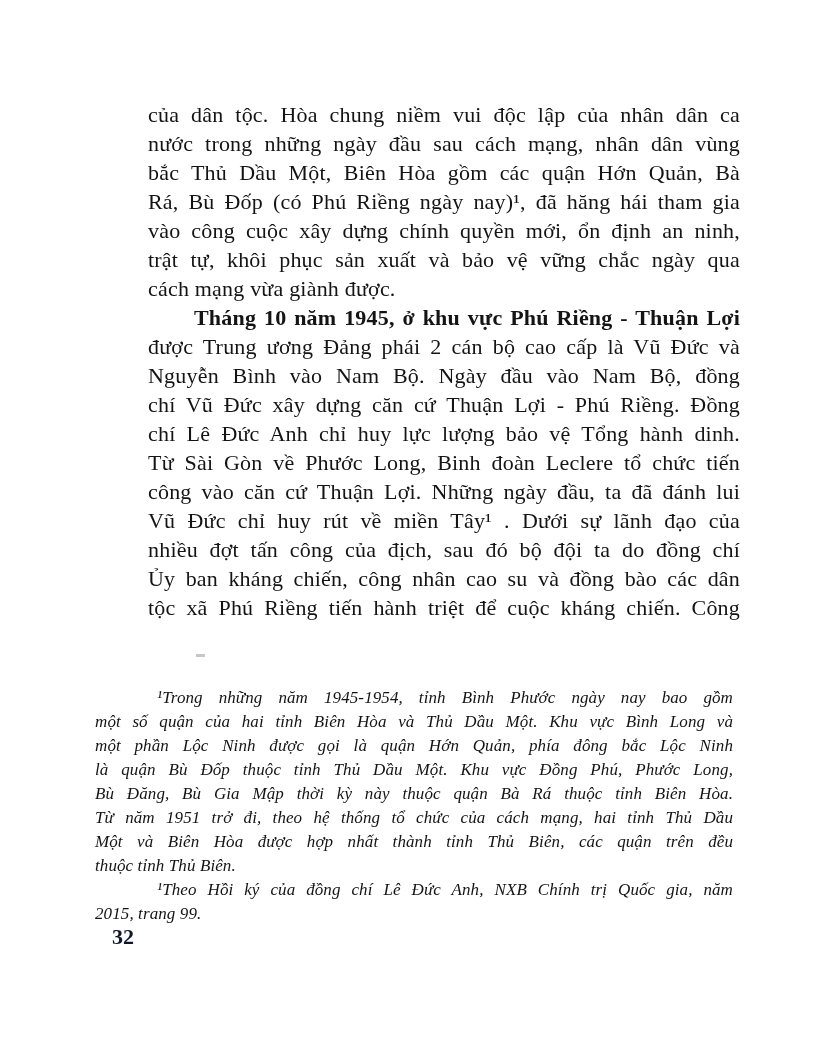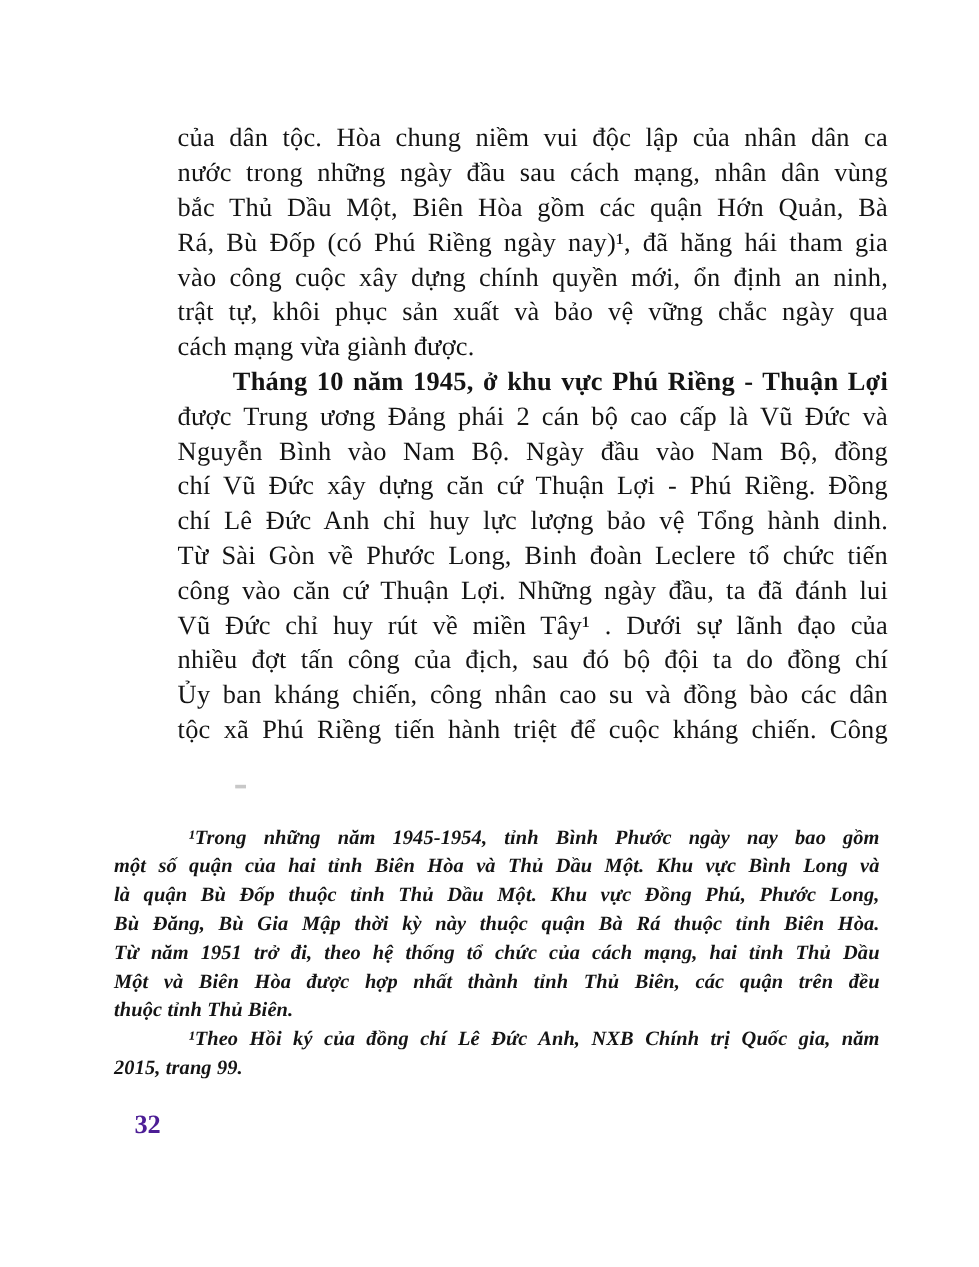--- a/index.html
+++ b/index.html
@@ -37,41 +37,40 @@
     text-indent:46px;
     font-weight:bold;
   }
   .footnotes{
     position:absolute;
     left:95px;top:686px;width:638px;
     font-size:17px;
     font-style:italic;
     line-height:24px;
     letter-spacing:0.1px;
-    font-weight:bold;
   }
   .footnotes .line{
     text-align:justify;
     text-align-last:justify;
     height:24px;
     white-space:nowrap;
   }
   .footnotes .line.short-last{
     text-align:left;
     text-align-last:left;
   }
   .footnotes .line.indent{
     text-indent:62px;
   }
   .page-number{
     position:absolute;
     left:112px;top:924px;
     font-size:22px;
     font-weight:bold;
-    color:#4c1d95;
+    color:#0f172a;
   }
   .scan-dash{
     position:absolute;
     left:196px;top:654px;
     width:9px;height:3px;
     background:#c8c8c8;
   }
 </style>
 </head>
 <body>
@@ -99,20 +98,21 @@
         <div class="line">nhiều đợt tấn công của địch, sau đó bộ đội ta do đồng chí</div>
         <div class="line">Ủy ban kháng chiến, công nhân cao su và đồng bào các dân</div>
         <div class="line">tộc xã Phú Riềng tiến hành triệt để cuộc kháng chiến. Công</div>
       </div>
     </div>
   <div class="scan-dash"></div>
   <div class="footnotes">
       <div class="para">
         <div class="line indent">¹Trong những năm 1945-1954, tỉnh Bình Phước ngày nay bao gồm</div>
         <div class="line">một số quận của hai tỉnh Biên Hòa và Thủ Dầu Một. Khu vực Bình Long và</div>
+        <div class="line">một phần Lộc Ninh được gọi là quận Hớn Quản, phía đông bắc Lộc Ninh</div>
         <div class="line">là quận Bù Đốp thuộc tỉnh Thủ Dầu Một. Khu vực Đồng Phú, Phước Long,</div>
         <div class="line">Bù Đăng, Bù Gia Mập thời kỳ này thuộc quận Bà Rá thuộc tỉnh Biên Hòa.</div>
         <div class="line">Từ năm 1951 trở đi, theo hệ thống tổ chức của cách mạng, hai tỉnh Thủ Dầu</div>
         <div class="line">Một và Biên Hòa được hợp nhất thành tỉnh Thủ Biên, các quận trên đều</div>
         <div class="line short-last">thuộc tỉnh Thủ Biên.</div>
       </div>
       <div class="para">
         <div class="line indent">¹Theo Hồi ký của đồng chí Lê Đức Anh, NXB Chính trị Quốc gia, năm</div>
         <div class="line short-last">2015, trang 99.</div>
       </div>

